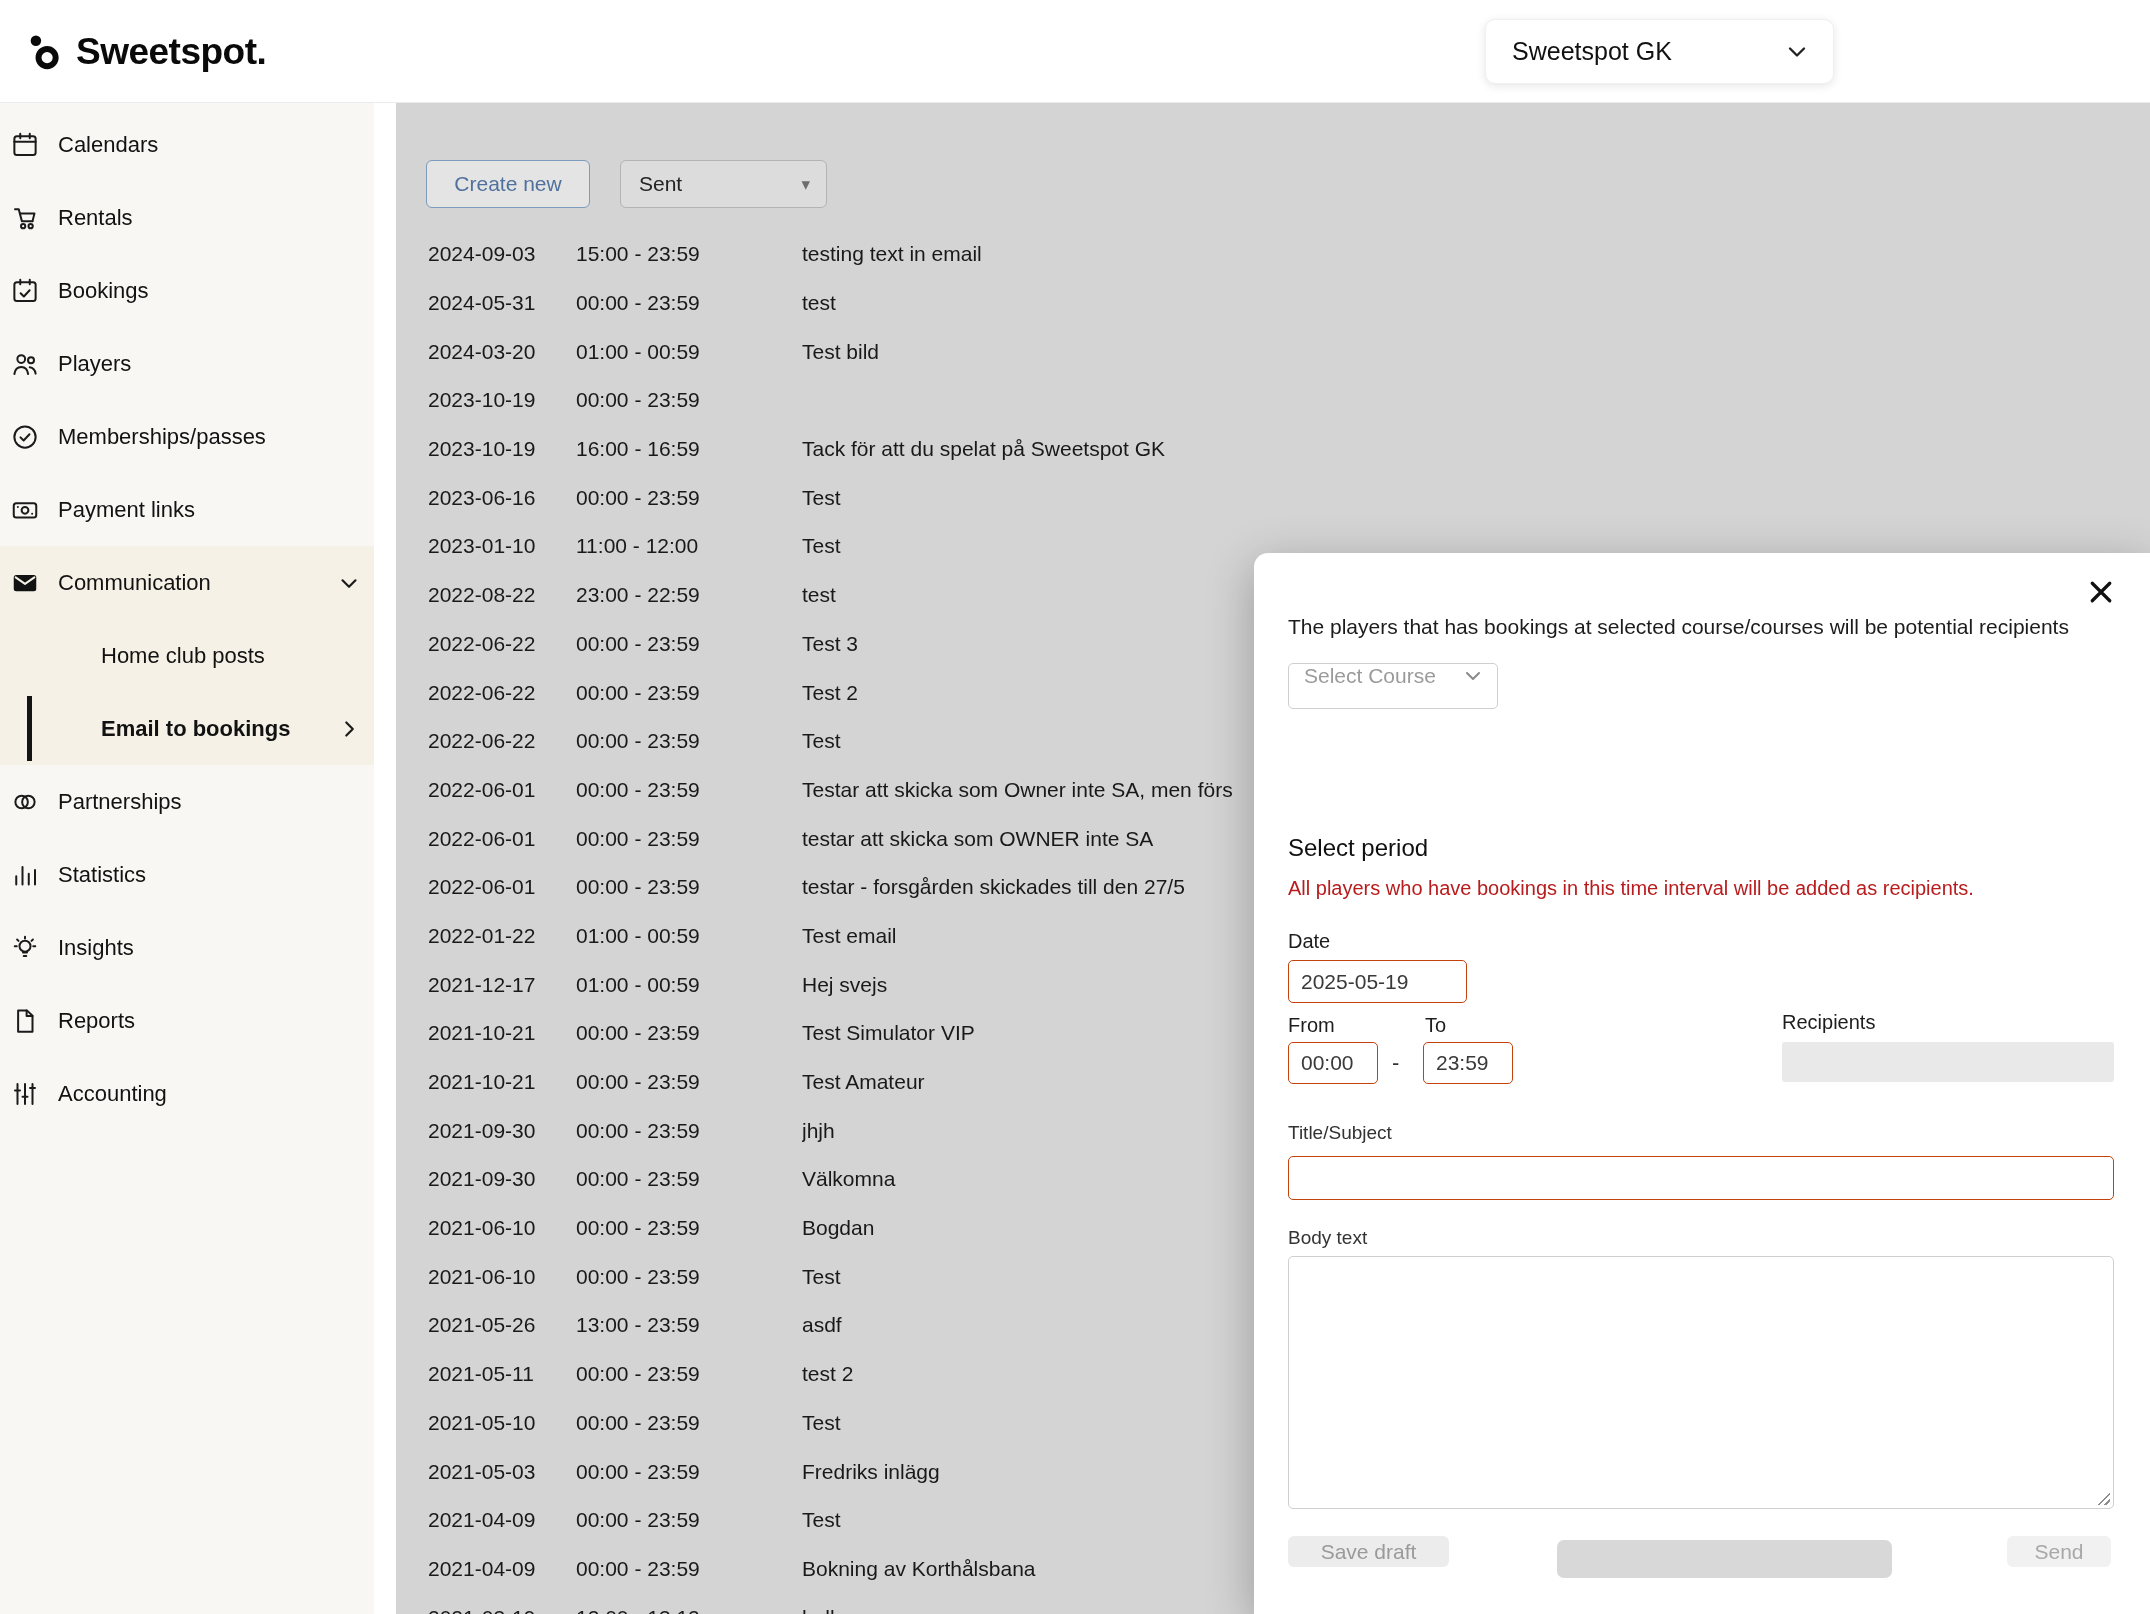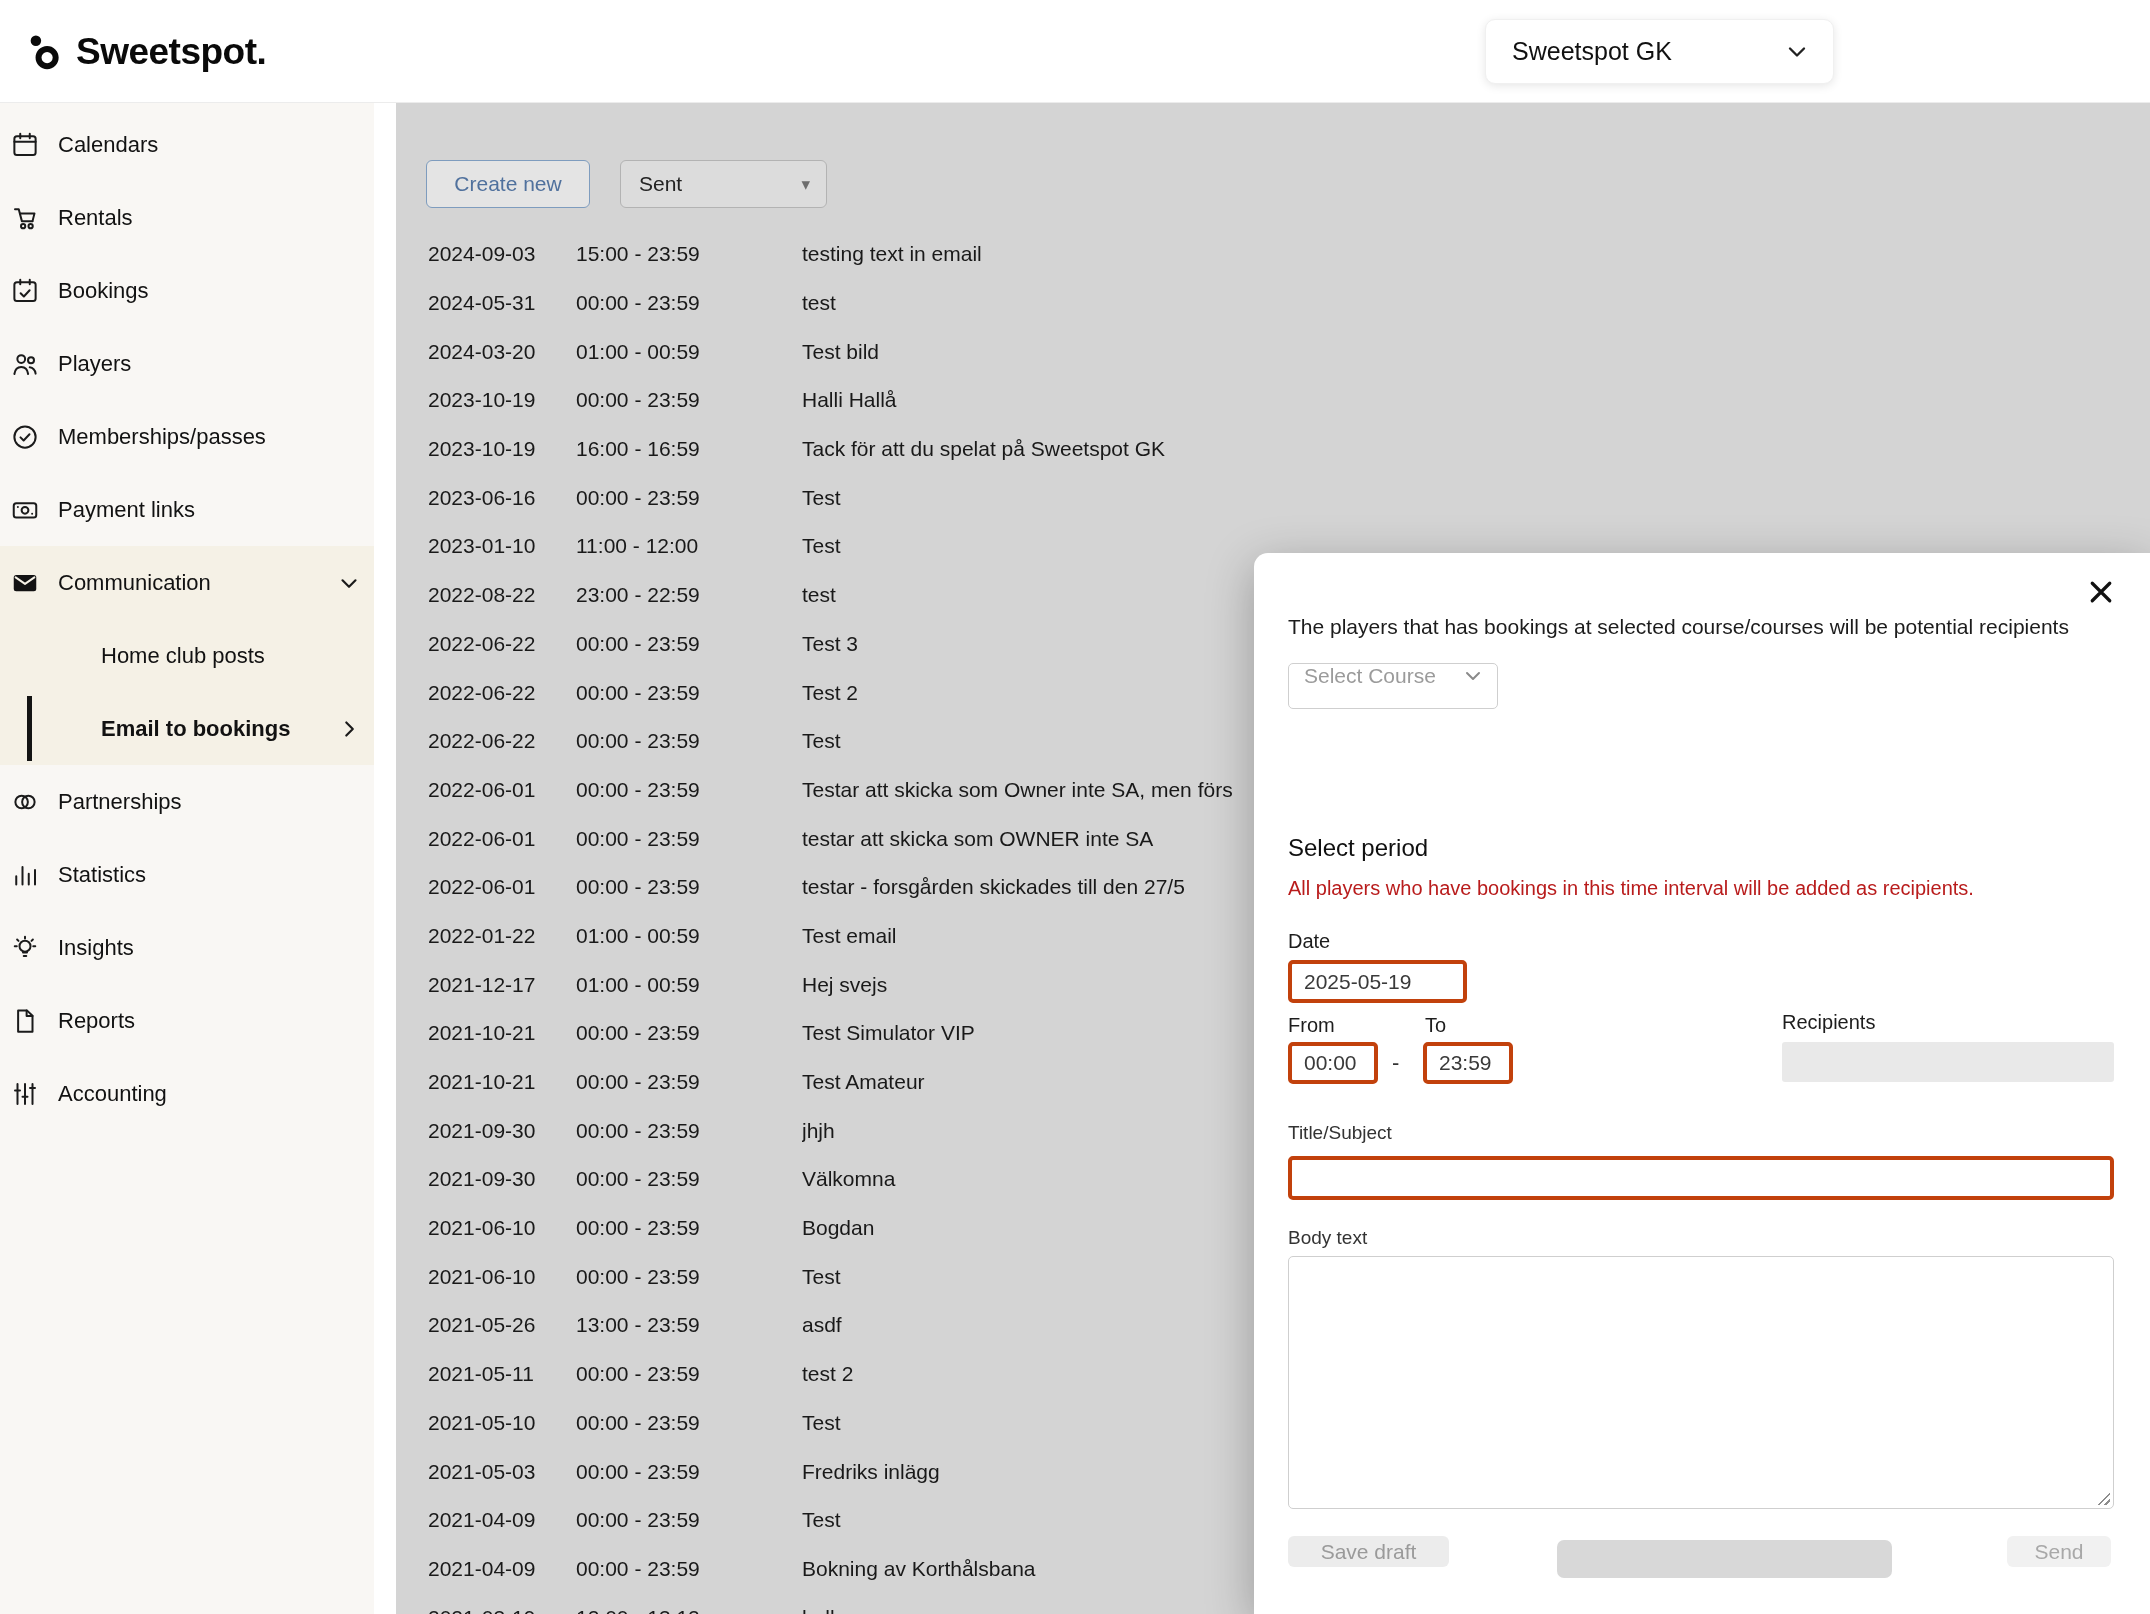--- a/index.html
+++ b/index.html
@@ -47,21 +47,21 @@
   .m-info { position:absolute; left:34px; top:62px; width:800px; font-size:21px; color:#1c1c1c; }
   .course-select { position:absolute; left:34px; top:110px; width:210px; height:46px; border:1px solid #cfcfcf; border-radius:5px; background:#fff; display:flex; justify-content:space-between; padding:0 12px 0 15px; font-size:21px; color:#9b9b9b; font-family:inherit; cursor:pointer; }
   .course-select svg { width:24px; height:24px; fill:none; stroke:#8a8a8a; stroke-width:2; stroke-linecap:round; stroke-linejoin:round; }
   .m-heading { position:absolute; left:34px; top:281px; font-size:24px; font-weight:400; color:#101010; }
   .m-period-info { position:absolute; left:34px; top:324px; width:820px; font-size:20px; color:#b91c1c; }
   .m-label { position:absolute; font-size:20px; color:#1d1d1d; }
   .lbl-date { left:34px; top:377px; }
   .lbl-from { left:34px; top:461px; }
   .lbl-to   { left:171px; top:461px; }
   .lbl-recipients { left:528px; top:458px; }
-  .m-input { position:absolute; height:43px; border:4px solid #c2410c; border-radius:5px; font-size:21px; color:#3a3a3a; font-family:inherit; padding:0 12px; background:#fff; }
+  .m-input { position:absolute; height:43px; border:1px solid #c2410c; border-radius:5px; font-size:21px; color:#3a3a3a; font-family:inherit; padding:0 12px; background:#fff; }
   .inp-date { left:34px; top:407px; width:179px; }
   .inp-from { left:34px; top:489px; width:90px; height:42px; }
   .inp-to   { left:169px; top:489px; width:90px; height:42px; }
   .range-sep { position:absolute; left:138px; top:497px; font-size:22px; color:#333; }
   .recip-field { position:absolute; left:528px; top:489px; width:332px; height:40px; background:#e9e9e9; border-radius:3px; }
   .lbl-title { left:34px; top:569px; font-size:19px; color:#333; }
   .inp-title { left:34px; top:603px; width:826px; height:44px; }
   .lbl-body { left:34px; top:674px; font-size:19px; color:#333; }
   .body-wrap { position:absolute; left:34px; top:703px; width:826px; height:253px; }
   .body-wrap textarea { width:100%; height:100%; border:1px solid #cfcfcf; border-radius:5px; resize:none; font-family:inherit; font-size:21px; padding:12px; color:#333; }
@@ -242,21 +242,20 @@
           <span class="c-subject">test</span>
         </div>
         <div class="row">
           <span class="c-date">2024-03-20</span>
           <span class="c-time">01:00 - 00:59</span>
           <span class="c-subject">Test bild</span>
         </div>
         <div class="row">
           <span class="c-date">2023-10-19</span>
           <span class="c-time">00:00 - 23:59</span>
-          <span class="c-subject">Halli Hallå</span>
         </div>
         <div class="row">
           <span class="c-date">2023-10-19</span>
           <span class="c-time">16:00 - 16:59</span>
           <span class="c-subject">Tack för att du spelat på Sweetspot GK</span>
         </div>
         <div class="row">
           <span class="c-date">2023-06-16</span>
           <span class="c-time">00:00 - 23:59</span>
           <span class="c-subject">Test</span>

